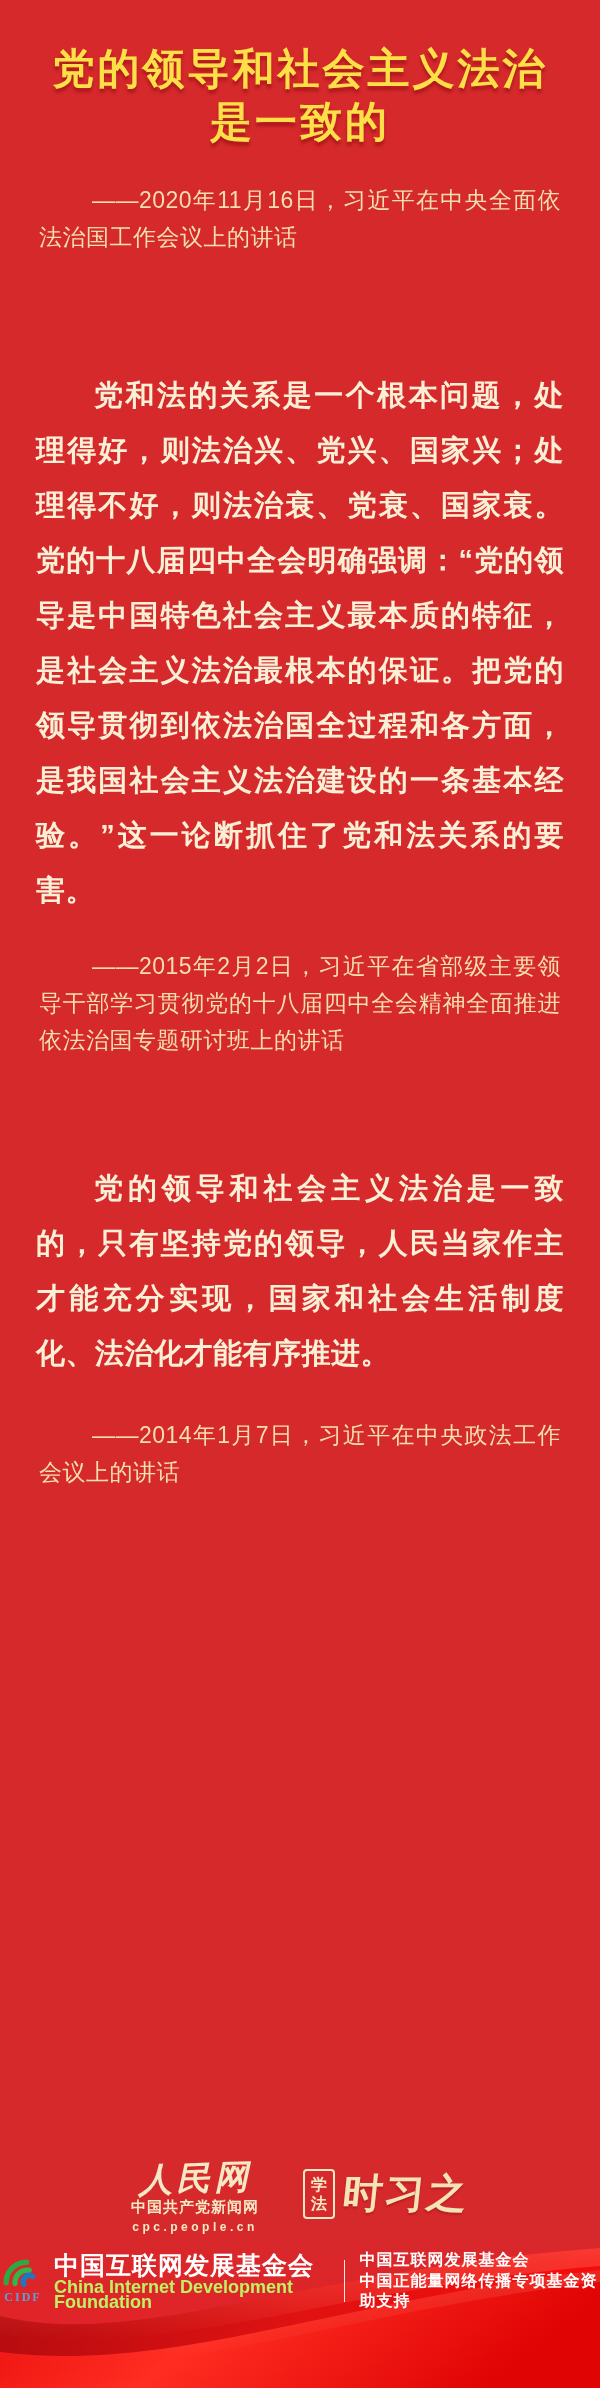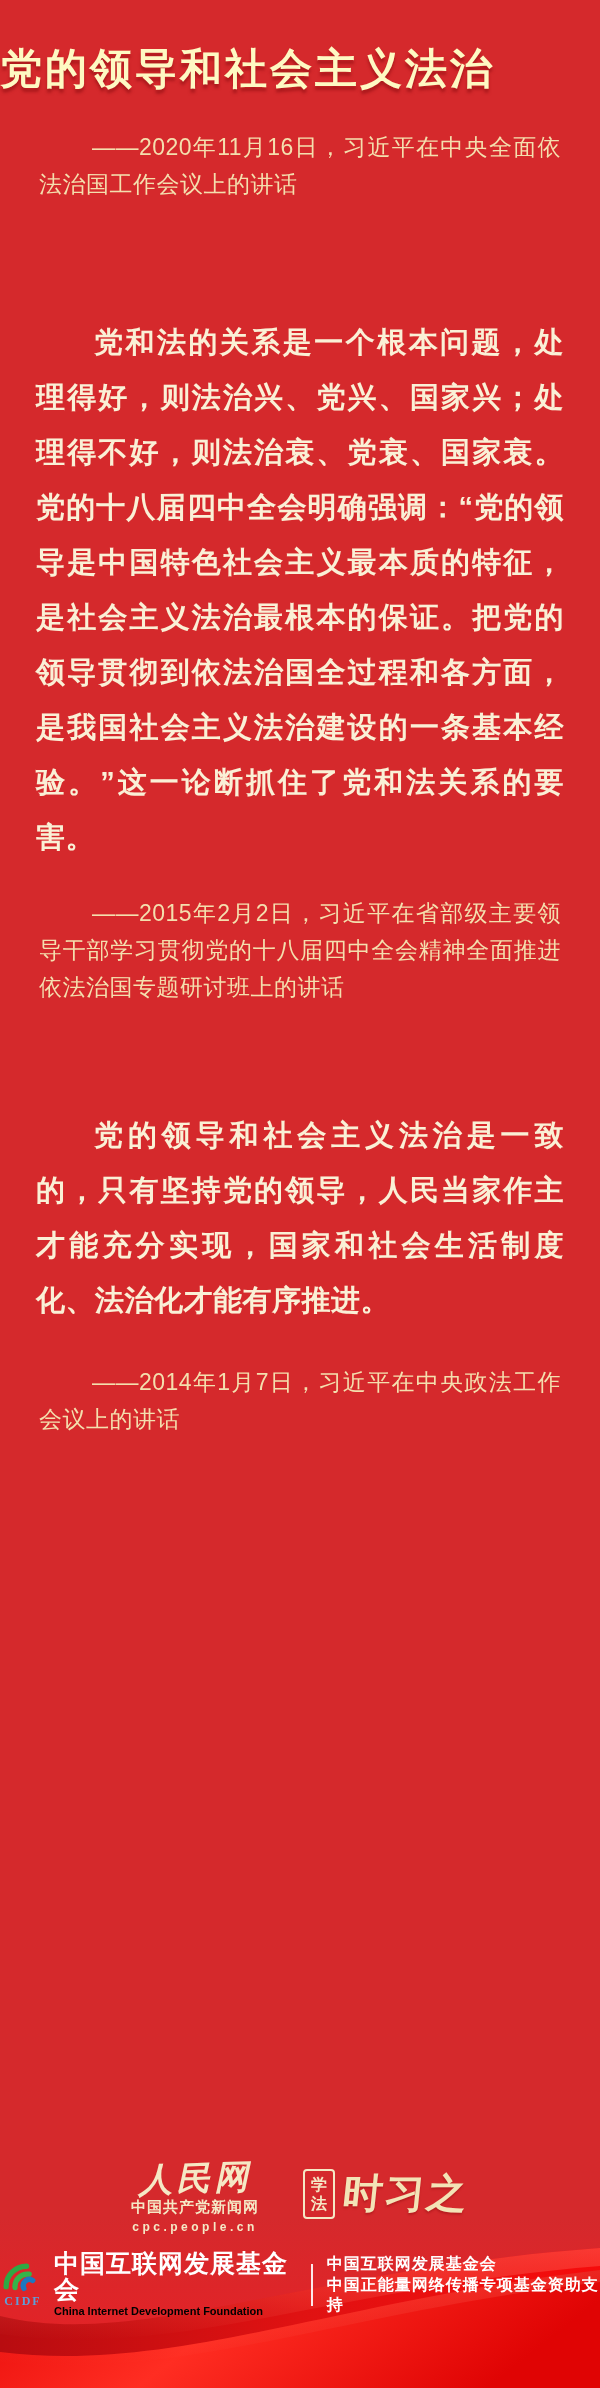--- a/index.html
+++ b/index.html
@@ -11,22 +11,22 @@
     font-family:"Liberation Sans","DejaVu Sans",sans-serif;
   }
   
   .bg-bottom{
     position:absolute;left:0;bottom:0;width:100%;height:170px;
     background:linear-gradient(180deg,#d5292c 0%,#e02428 55%,#e6201f 100%);
   }
 
   .title{
     padding-top:42px;
-    text-align:left;
-    color:#fef9c3;
+    text-align:center;
+    color:#fde047;
     font-size:42px;
     line-height:53px;
     font-weight:900;
     letter-spacing:3px;
     text-shadow:0 4px 3px rgba(140,12,16,0.55);
   }
 
   .content{
     padding:0 36px;
   }
@@ -86,38 +86,39 @@
   
   .sponsor-bar{
     position:absolute;top:2250px;left:0;width:100%;
     display:flex;justify-content:center;align-items:center;gap:14px;
     z-index:3;
   }
   .cidf-block{display:flex;align-items:center;gap:8px;}
   .cidf-mark{text-align:center;}
   .cidf-abbr{color:#5f9fd8;font-size:12px;font-weight:bold;letter-spacing:2px;margin-top:-2px;font-family:Liberation Serif, serif;}
   .cidf-text .cn{color:#ffffff;font-size:25px;font-weight:bold;letter-spacing:1px;line-height:26px;}
-  .cidf-text .en{color:#000000;font-size:11px;font-weight:bold;line-height:15px;margin-top:2px;}
+  .cidf-text .en{color:#bef264;font-size:18px;font-weight:bold;line-height:15px;margin-top:2px;}
   .divider{width:2px;height:42px;background:rgba(255,255,255,0.9);}
   .support-block{color:#ffffff;font-weight:bold;}
   .support-block .l1{font-size:16px;line-height:20px;letter-spacing:1px;}
   .support-block .l2{font-size:16px;line-height:20px;letter-spacing:1px;margin-top:1px;}
 
   
   .ribbon{position:absolute;left:0;bottom:0;width:600px;height:150px;z-index:2;}
 </style>
 </head>
 <body>
 
 <div class="page">
 
   <div class="bg-bottom"></div>
 
   <div class="title">
     <div>党的领导和社会主义法治</div>
+    <div>是一致的</div>
   </div>
 
   <div class="content">
     <p class="attr a1">——2020年11月16日，习近平在中央全面依法治国工作会议上的讲话</p>
 
     <p class="quote q2">党和法的关系是一个根本问题，处理得好，则法治兴、党兴、国家兴；处理得不好，则法治衰、党衰、国家衰。党的十八届四中全会明确强调：“党的领导是中国特色社会主义最本质的特征，是社会主义法治最根本的保证。把党的领导贯彻到依法治国全过程和各方面，是我国社会主义法治建设的一条基本经验。”这一论断抓住了党和法关系的要害。</p>
     <p class="attr a2">——2015年2月2日，习近平在省部级主要领导干部学习贯彻党的十八届四中全会精神全面推进依法治国专题研讨班上的讲话</p>
 
     <p class="quote q3">党的领导和社会主义法治是一致的，只有坚持党的领导，人民当家作主才能充分实现，国家和社会生活制度化、法治化才能有序推进。</p>
     <p class="attr a3">——2014年1月7日，习近平在中央政法工作会议上的讲话</p>

